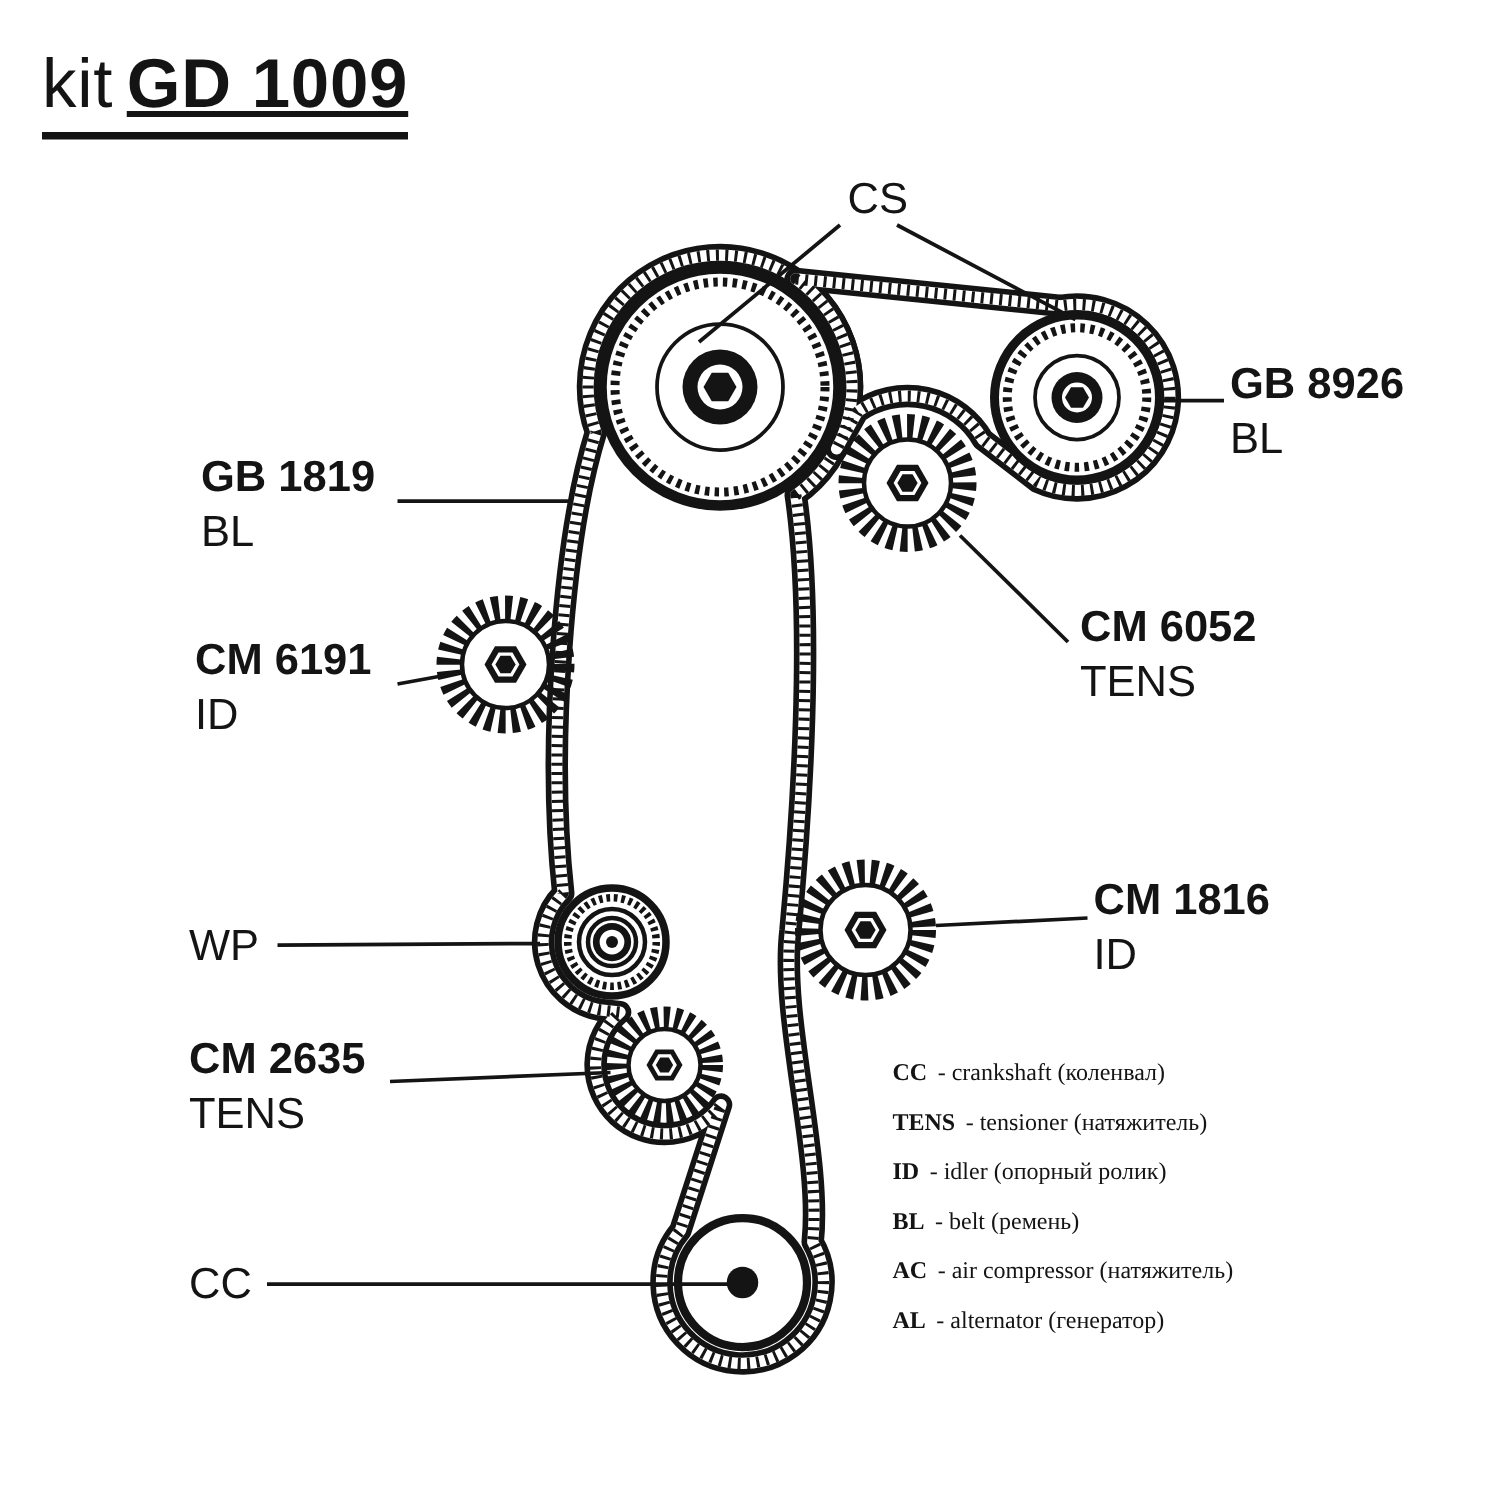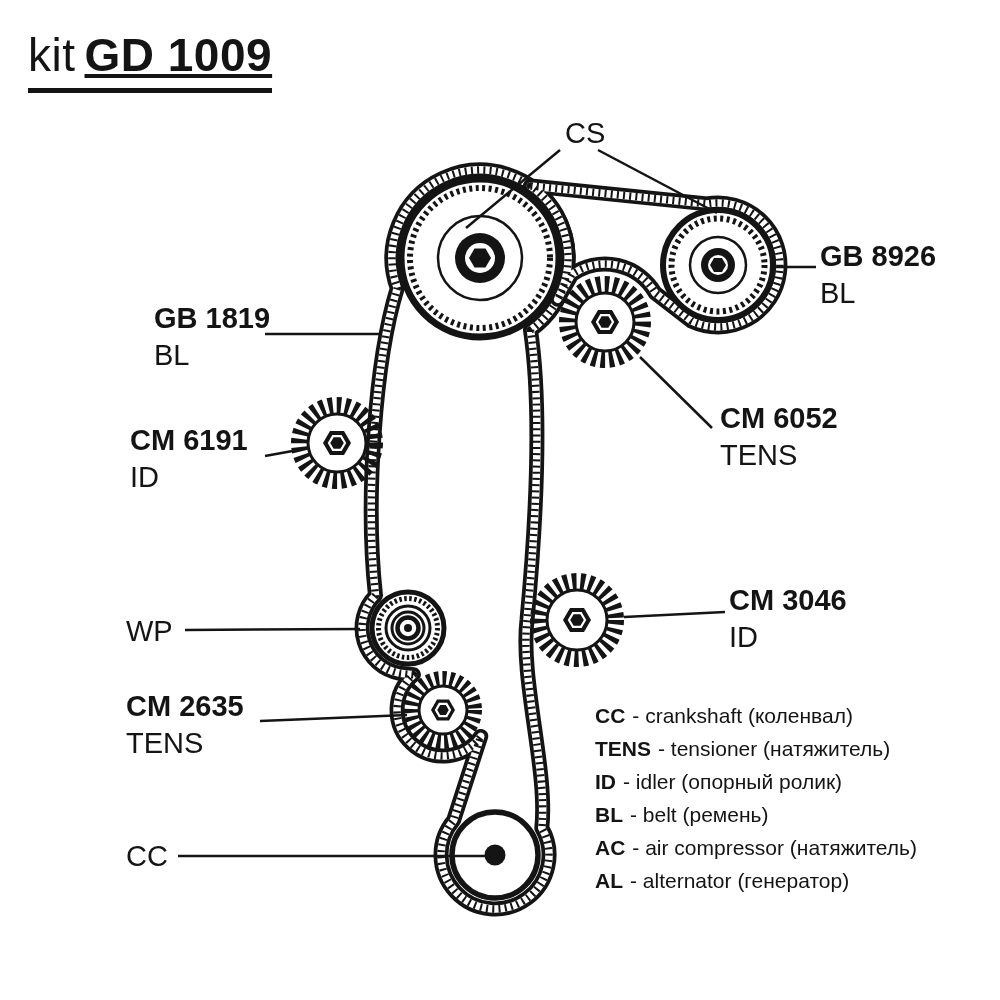--- a/index.html
+++ b/index.html
@@ -29,21 +29,21 @@
   .dotring{fill:none;stroke:#141414;}
   .thinring{fill:none;stroke:#141414;}
   .hub-dark{fill:#141414;}
   .hub-light{fill:#ffffff;}
   .hex-dark{fill:#141414;stroke:none;}
   .hex-light{fill:none;stroke:#ffffff;stroke-width:2.2;}
   .starburst{fill:none;stroke:#141414;}
   .leader{stroke:#141414;stroke-width:2.5;}
 
   
-  .legend{position:absolute;left:595px;top:699px;font-size:21px;line-height:33px;}
+  .legend{position:absolute;left:595px;top:699px;font-size:16px;line-height:33px;font-family:Liberation Serif, serif;}
   .legend-row{white-space:nowrap;}
   .legend-abbr{font-weight:700;}
   .legend-desc{margin-left:7px;}
 </style>
 </head>
 <body>
 
 <div class="canvas">
 
   <svg class="diagram-svg" width="1000" height="1000" viewBox="0 0 1000 1000">
@@ -157,39 +157,39 @@
     <span class="title-prefix">kit</span><span class="title-code">GD 1009</span>
   </div>
 
   <div class="dlabel plain" style="left:565px;top:115px;">CS</div>
 
   <div class="dlabel" style="left:820px;top:238px;">
     <div class="code">GB 8926</div>
     <div class="sub">BL</div>
   </div>
 
-  <div class="dlabel" style="left:134px;top:300px;margin-left:20px;">
+  <div class="dlabel" style="left:134px;top:300px;">
     <div class="code">GB 1819</div>
     <div class="sub">BL</div>
   </div>
 
   <div class="dlabel" style="left:130px;top:422px;">
     <div class="code">CM 6191</div>
     <div class="sub">ID</div>
   </div>
 
   <div class="dlabel" style="left:720px;top:400px;">
     <div class="code">CM 6052</div>
     <div class="sub">TENS</div>
   </div>
 
   <div class="dlabel plain" style="left:126px;top:613px;">WP</div>
 
   <div class="dlabel" style="left:729px;top:582px;">
-    <div class="code">CM 3046</div>
+    <div class="code">CM 1816</div>
     <div class="sub">ID</div>
   </div>
 
   <div class="dlabel" style="left:126px;top:688px;">
     <div class="code">CM 2635</div>
     <div class="sub">TENS</div>
   </div>
 
   <div class="dlabel plain" style="left:126px;top:838px;">CC</div>
 

